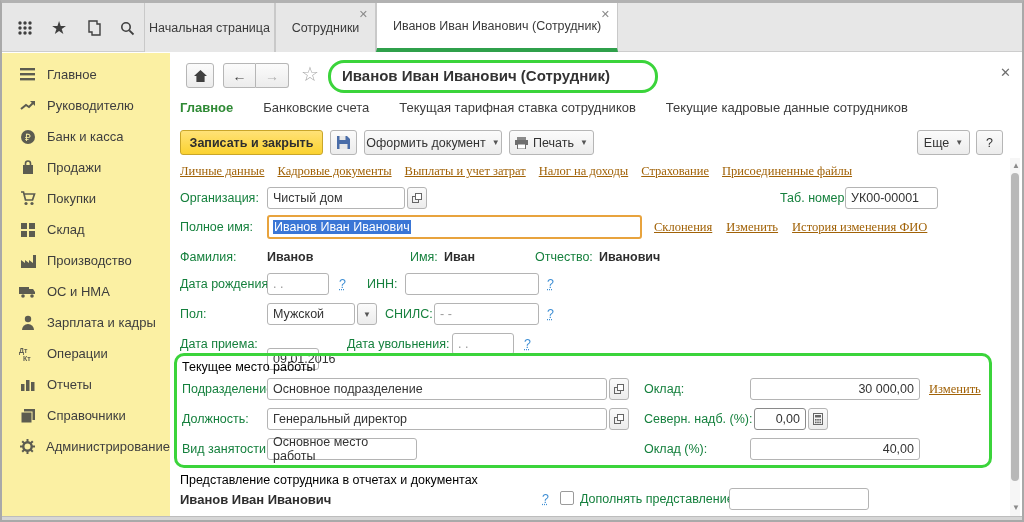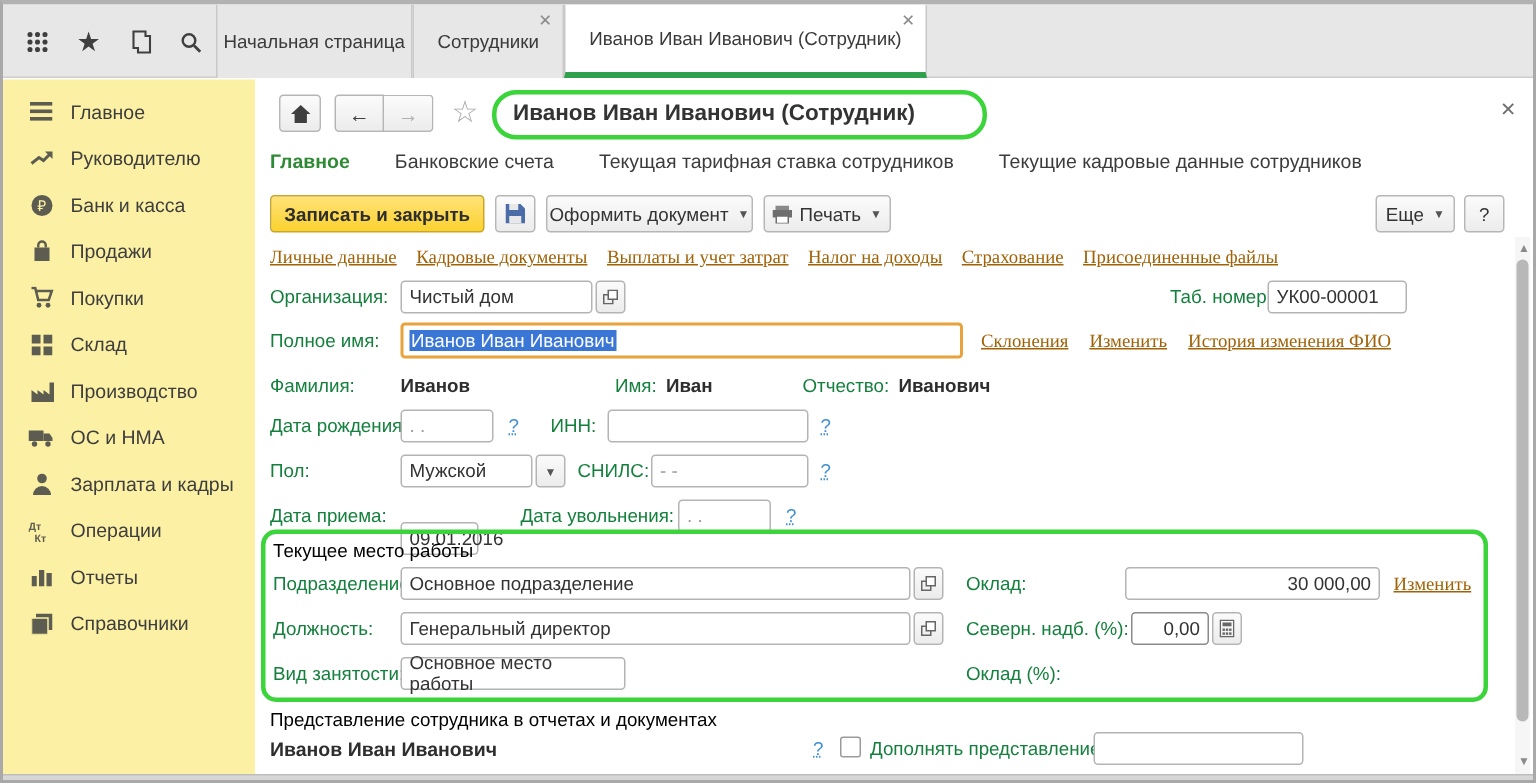--- a/index.html
+++ b/index.html
@@ -201,20 +201,38 @@
     </div>
     <div class="side-item">
       <span class="s-icon">
           <svg width="14" height="14" viewBox="0 0 14 14">
             <rect x="3" y="0" width="11" height="11" fill="#5c5c50"></rect>
             <rect x="0" y="3" width="11" height="11" fill="#5c5c50" stroke="#fbf0a3" stroke-width="1"></rect>
           </svg>
         </span>
       <span>Справочники</span>
     </div>
+    <div class="side-item">
+      <span class="s-icon">
+          <svg width="15" height="15" viewBox="0 0 15 15">
+            <circle cx="7.5" cy="7.5" r="4.2" fill="none" stroke="#5c5c50" stroke-width="2.4"></circle>
+            <g stroke="#5c5c50" stroke-width="2">
+              <line x1="7.5" y1="0" x2="7.5" y2="3"></line>
+              <line x1="7.5" y1="12" x2="7.5" y2="15"></line>
+              <line x1="0" y1="7.5" x2="3" y2="7.5"></line>
+              <line x1="12" y1="7.5" x2="15" y2="7.5"></line>
+              <line x1="2.2" y1="2.2" x2="4.3" y2="4.3"></line>
+              <line x1="10.7" y1="10.7" x2="12.8" y2="12.8"></line>
+              <line x1="12.8" y1="2.2" x2="10.7" y2="4.3"></line>
+              <line x1="2.2" y1="12.8" x2="4.3" y2="10.7"></line>
+            </g>
+          </svg>
+        </span>
+      <span>Администрирование</span>
+    </div>
   </div>
 
   <div class="abs content"></div>
 
   <div class="abs btn" style="left:184px; top:60px; width:28px;">
     <svg width="13" height="12" viewBox="0 0 13 12">
         <path d="M6.5 0 L13 6 H10.6 V12 H2.4 V6 H0 Z" fill="#3f3f3f"></path>
       </svg>
   </div>
   <div class="abs" style="left:221px; top:60px; display:flex;">
@@ -268,21 +286,21 @@
     <span class="link">Личные данные</span>
     <span class="link">Кадровые документы</span>
     <span class="link">Выплаты и учет затрат</span>
     <span class="link">Налог на доходы</span>
     <span class="link">Страхование</span>
     <span class="link">Присоединенные файлы</span>
   </div>
 
   <div class="abs lbl" style="left:178px; top:188px;">Организация:</div>
   <div class="abs" style="left:265px; top:184px; display:flex;">
-    <div class="field" style="width:128px;">
+    <div class="field" style="width:138px;">
         <span>Чистый дом</span>
       </div>
     <div class="choose-btn">
         <svg width="10" height="10" viewBox="0 0 10 10">
           <rect x="0.5" y="3.5" width="6" height="6" fill="none" stroke="#666"></rect>
           <rect x="3.5" y="0.5" width="6" height="6" fill="#fff" stroke="#666"></rect>
         </svg>
       </div>
   </div>
   <div class="abs lbl" style="left:778px; top:188px;">Таб. номер:</div>
@@ -395,20 +413,23 @@
           </g>
         </svg>
       </div>
   </div>
 
   <div class="abs lbl" style="left:180px; top:439px;">Вид занятости:</div>
   <div class="abs field" style="left:265px; top:435px; width:150px;">
       <span>Основное место работы</span>
     </div>
   <div class="abs lbl" style="left:642px; top:439px;">Оклад (%):</div>
+  <div class="abs field right" style="left:748px; top:435px; width:170px;">
+      <span>40,00</span>
+    </div>
 
   <div class="abs green-title" style="left:178px; top:470px;">Представление сотрудника в отчетах и документах</div>
   <div class="abs bold" style="left:178px; top:489px; font-size:13px;">Иванов Иван Иванович</div>
   <div class="abs qmark" style="left:540px; top:489px;">?</div>
   <div class="abs checkbox" style="left:558px; top:488px;"></div>
   <div class="abs lbl" style="left:578px; top:489px;">Дополнять представление</div>
   <div class="abs field" style="left:727px; top:485px; width:140px;">
       <span></span>
     </div>
 

